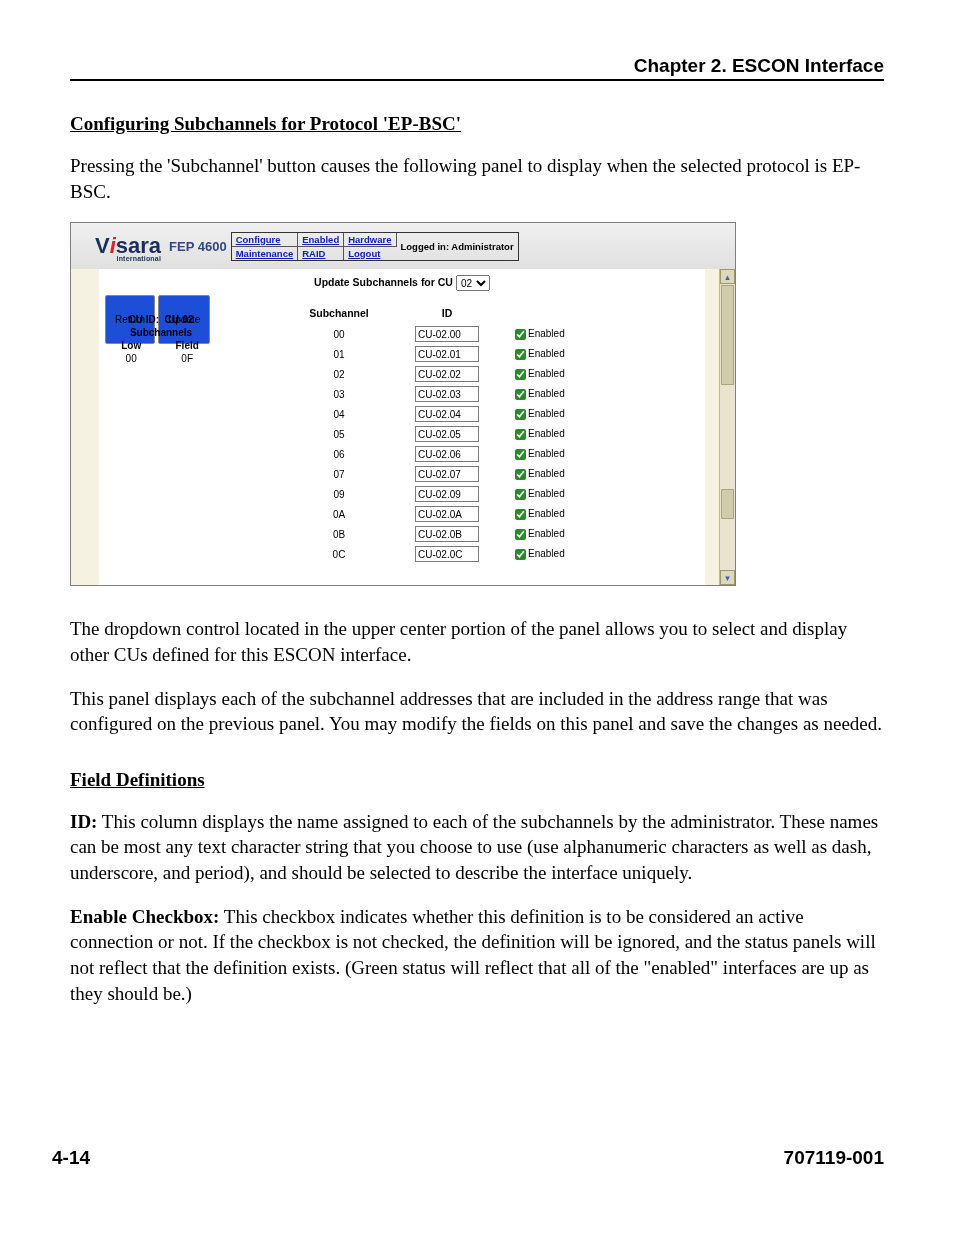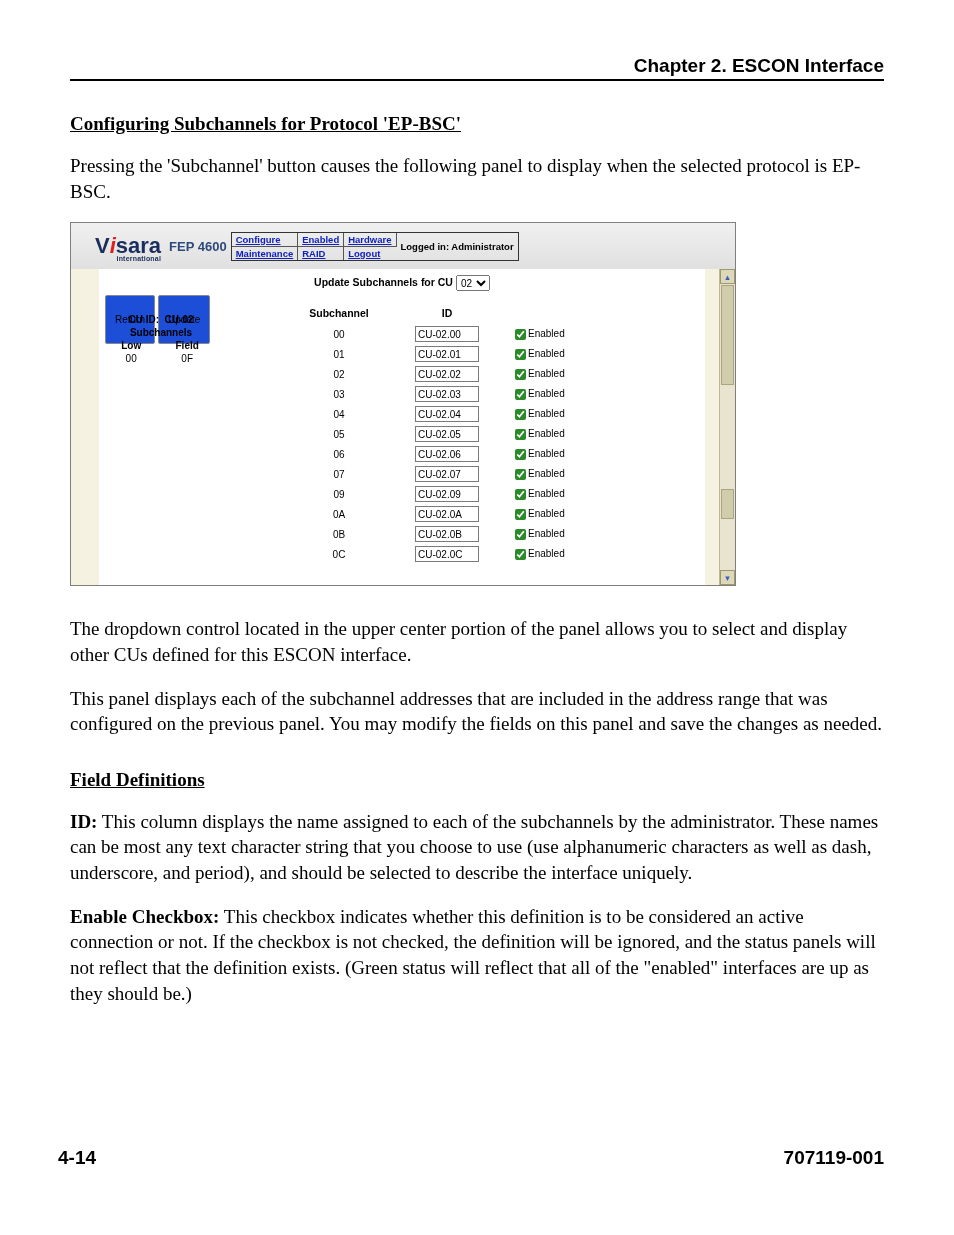--- a/index.html
+++ b/index.html
@@ -161,21 +161,21 @@
   .sub-table td { padding: 1px 6px; }
   .sub-table .sc-col { text-align:center; width:120px; }
   .sub-table input.id {
     font-family: Arial, sans-serif; font-size:10px;
     width:58px; height:14px; border:1px solid #7a7a7a; padding:0 2px;
   }
   .en-cell { padding-left:28px !important; white-space:nowrap; }
   .en-cell input { vertical-align:middle; accent-color:#2a8a2a; margin:0 2px 0 0; width:11px; height:11px; }
   .footer {
     position: absolute;
-    left: 58px; right: 70px; bottom: 66px;
+    left: 52px; right: 70px; bottom: 66px;
     display: flex; justify-content: space-between;
     font-family: Arial, Helvetica, sans-serif;
     font-weight: bold;
     font-size: 19px;
   }
 </style>
 </head>
 <body>
 
 <div class="page">

